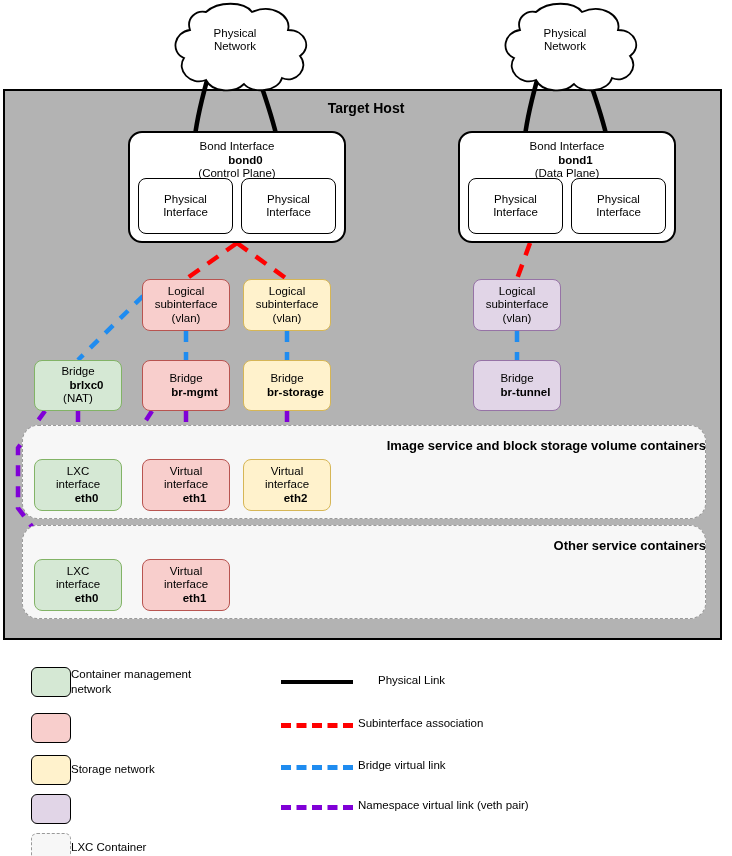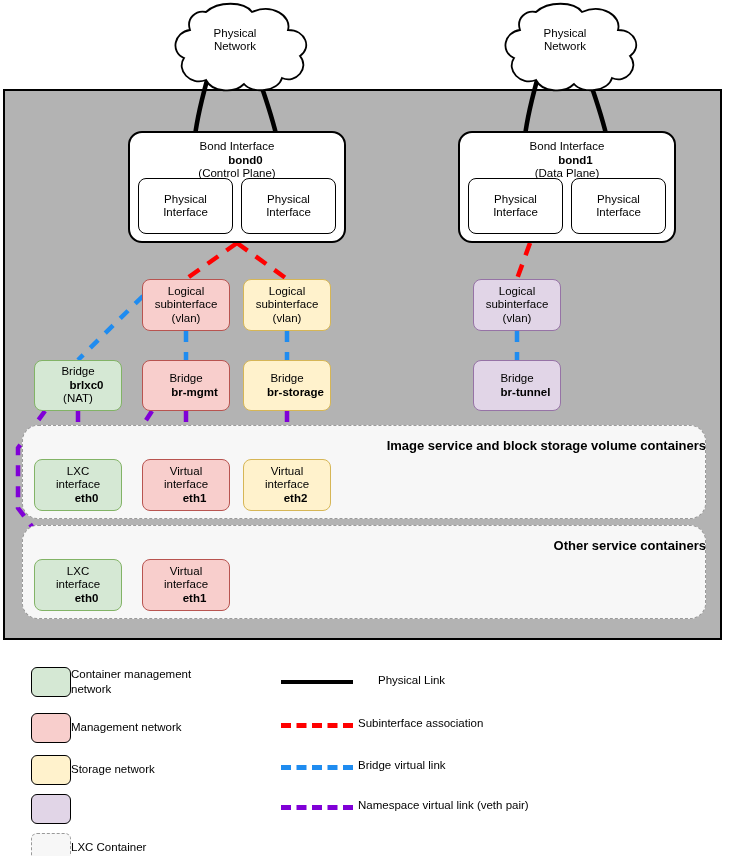--- a/index.html
+++ b/index.html
@@ -156,20 +156,21 @@
   }
   .lg-line.solid  { border-top-style: solid; }
   .lg-line.dash   { border-top-style: dashed; }
 </style>
 </head>
 <body>
 
 <div id="canvas">
 
   <div class="host-box"></div>
+  <div class="host-title">Target Host</div>
 
   <svg class="layer" viewBox="0 0 732 856">
 
     <path d="M 212 63 C 198 110 190 140 190 230" stroke="#000" stroke-width="4.5" fill="none"></path>
     <path d="M 254 63 C 268 110 286 140 286 230" stroke="#000" stroke-width="4.5" fill="none"></path>
 
     <path d="M 542 63 C 528 110 520 140 520 230" stroke="#000" stroke-width="4.5" fill="none"></path>
     <path d="M 584 63 C 598 110 616 140 616 230" stroke="#000" stroke-width="4.5" fill="none"></path>
 
     <path d="M 237 243 L 186 279" stroke="#ff0000" stroke-width="4.5" stroke-dasharray="13 10" fill="none"></path>
@@ -313,21 +314,20 @@
     <span class="b">eth1</span>
   </div>
 
   <div class="legend">
 
     <div class="lg-swatch c-green" style="left:31px;top:17px;"></div>
     <div class="lg-label" style="left:71px;top:17px;width:180px;white-space:pre-line;">Container management
 network</div>
 
     <div class="lg-swatch c-red" style="left:31px;top:63px;"></div>
-    <div class="lg-label" style="left:71px;top:70px;width:190px;">Management network</div>
 
     <div class="lg-swatch c-yellow" style="left:31px;top:105px;"></div>
     <div class="lg-label" style="left:71px;top:112px;width:190px;">Storage network</div>
 
     <div class="lg-swatch c-purple" style="left:31px;top:144px;"></div>
 
     <div class="lg-swatch dashed" style="left:31px;top:183px;"></div>
     <div class="lg-label" style="left:71px;top:190px;width:190px;">LXC Container</div>
 
     <div class="lg-line solid" style="left:281px;top:30px;border-top-color:#000000;border-top-width:4px;"></div>

